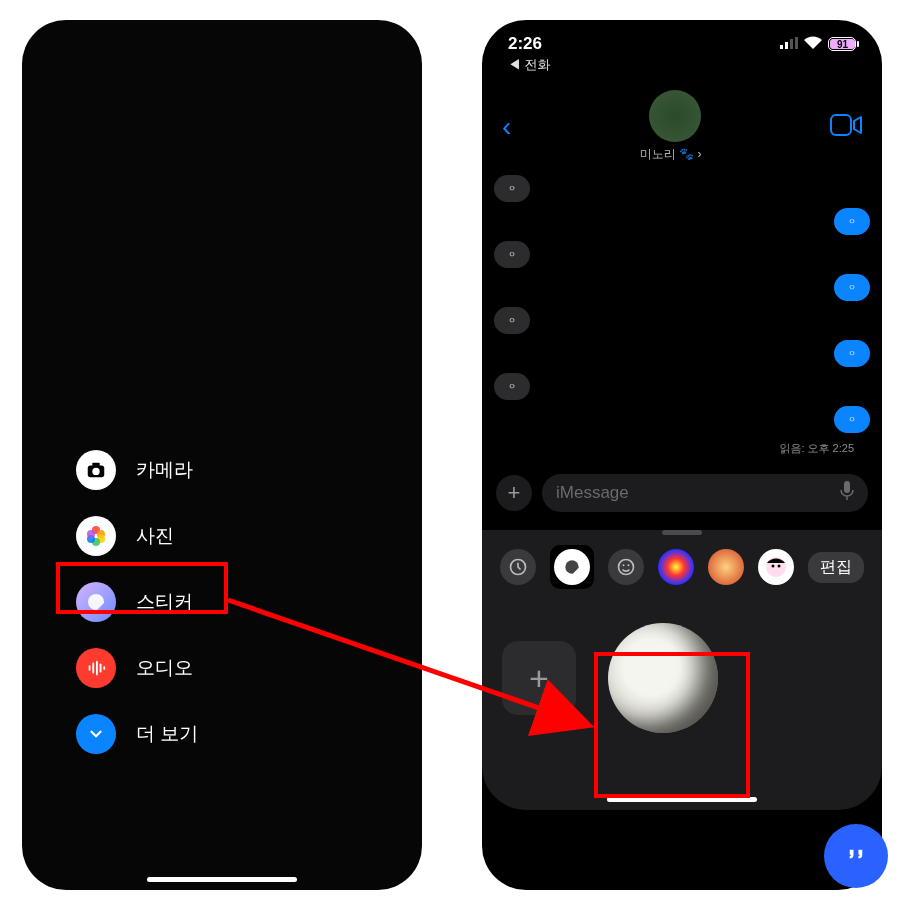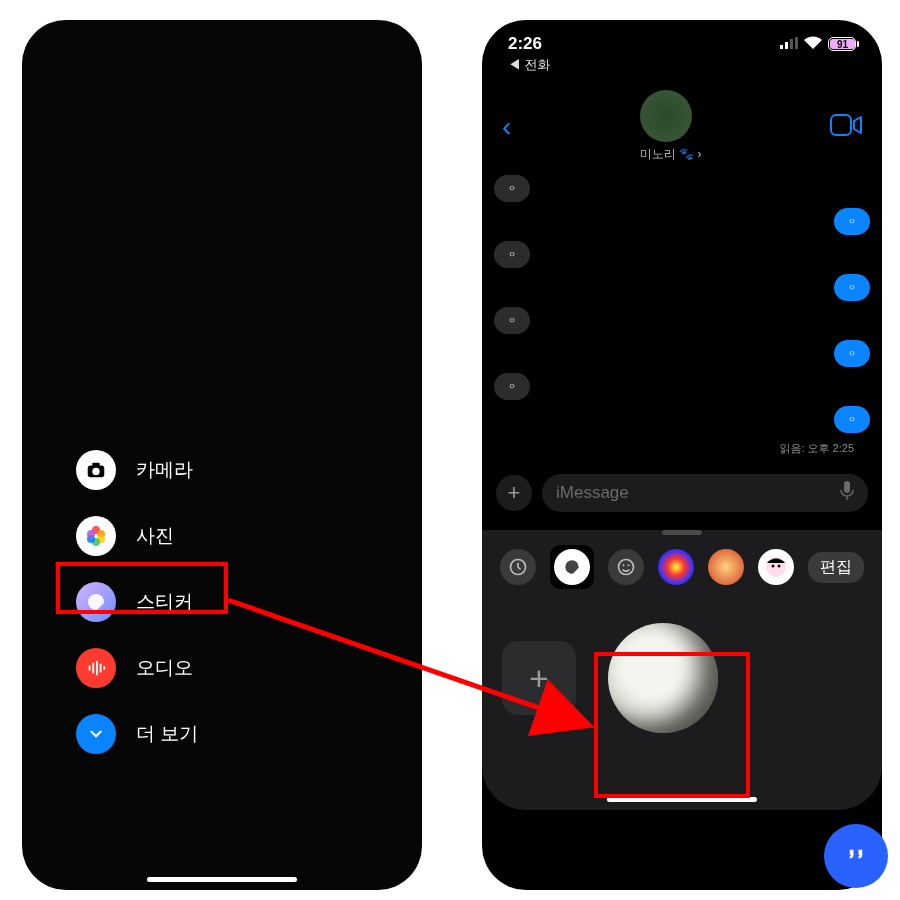--- a/index.html
+++ b/index.html
@@ -53,21 +53,21 @@
   .ic-more   { background:#0a84ff; }
   .home-indicator{position:absolute;bottom:8px;left:50%;transform:translateX(-50%);width:150px;height:5px;border-radius:3px;background:#fff;}
 
   
   .status-bar{display:flex;justify-content:space-between;align-items:center;padding:14px 26px 0;color:#fff;font-size:17px;font-weight:600;}
   .status-right{display:flex;align-items:center;gap:6px;}
   .back-to{color:#e0e0e0;font-size:13px;padding:2px 0 0 26px;}
   .nav{display:flex;align-items:center;justify-content:space-between;padding:16px 20px 6px;}
   .nav .back{color:#0a84ff;font-size:28px;font-weight:300;}
   .nav .video{color:#0a84ff;}
-  .contact{display:flex;flex-direction:column;align-items:flex-start;gap:4px;}
+  .contact{display:flex;flex-direction:column;align-items:flex-end;gap:4px;}
   .avatar{width:52px;height:52px;border-radius:50%;background:radial-gradient(circle,#2a4a2a,#3a5a3a);}
   .contact-name{color:#bbb;font-size:12px;}
   .messages{padding:6px 12px;display:flex;flex-direction:column;gap:6px;}
   .row{display:flex;}
   .row.in .bubble{background:#2c2c2e;color:#fff;}
   .row.out{justify-content:flex-end;}
   .row.out .bubble{background:#0a84ff;color:#fff;}
   .bubble{border-radius:18px;padding:8px 14px;font-size:8px;min-width:34px;text-align:center;}
   .read{text-align:right;color:#8e8e93;font-size:11px;padding:2px 28px 8px 0;}
   .compose{display:flex;align-items:center;gap:10px;padding:10px 14px;}

